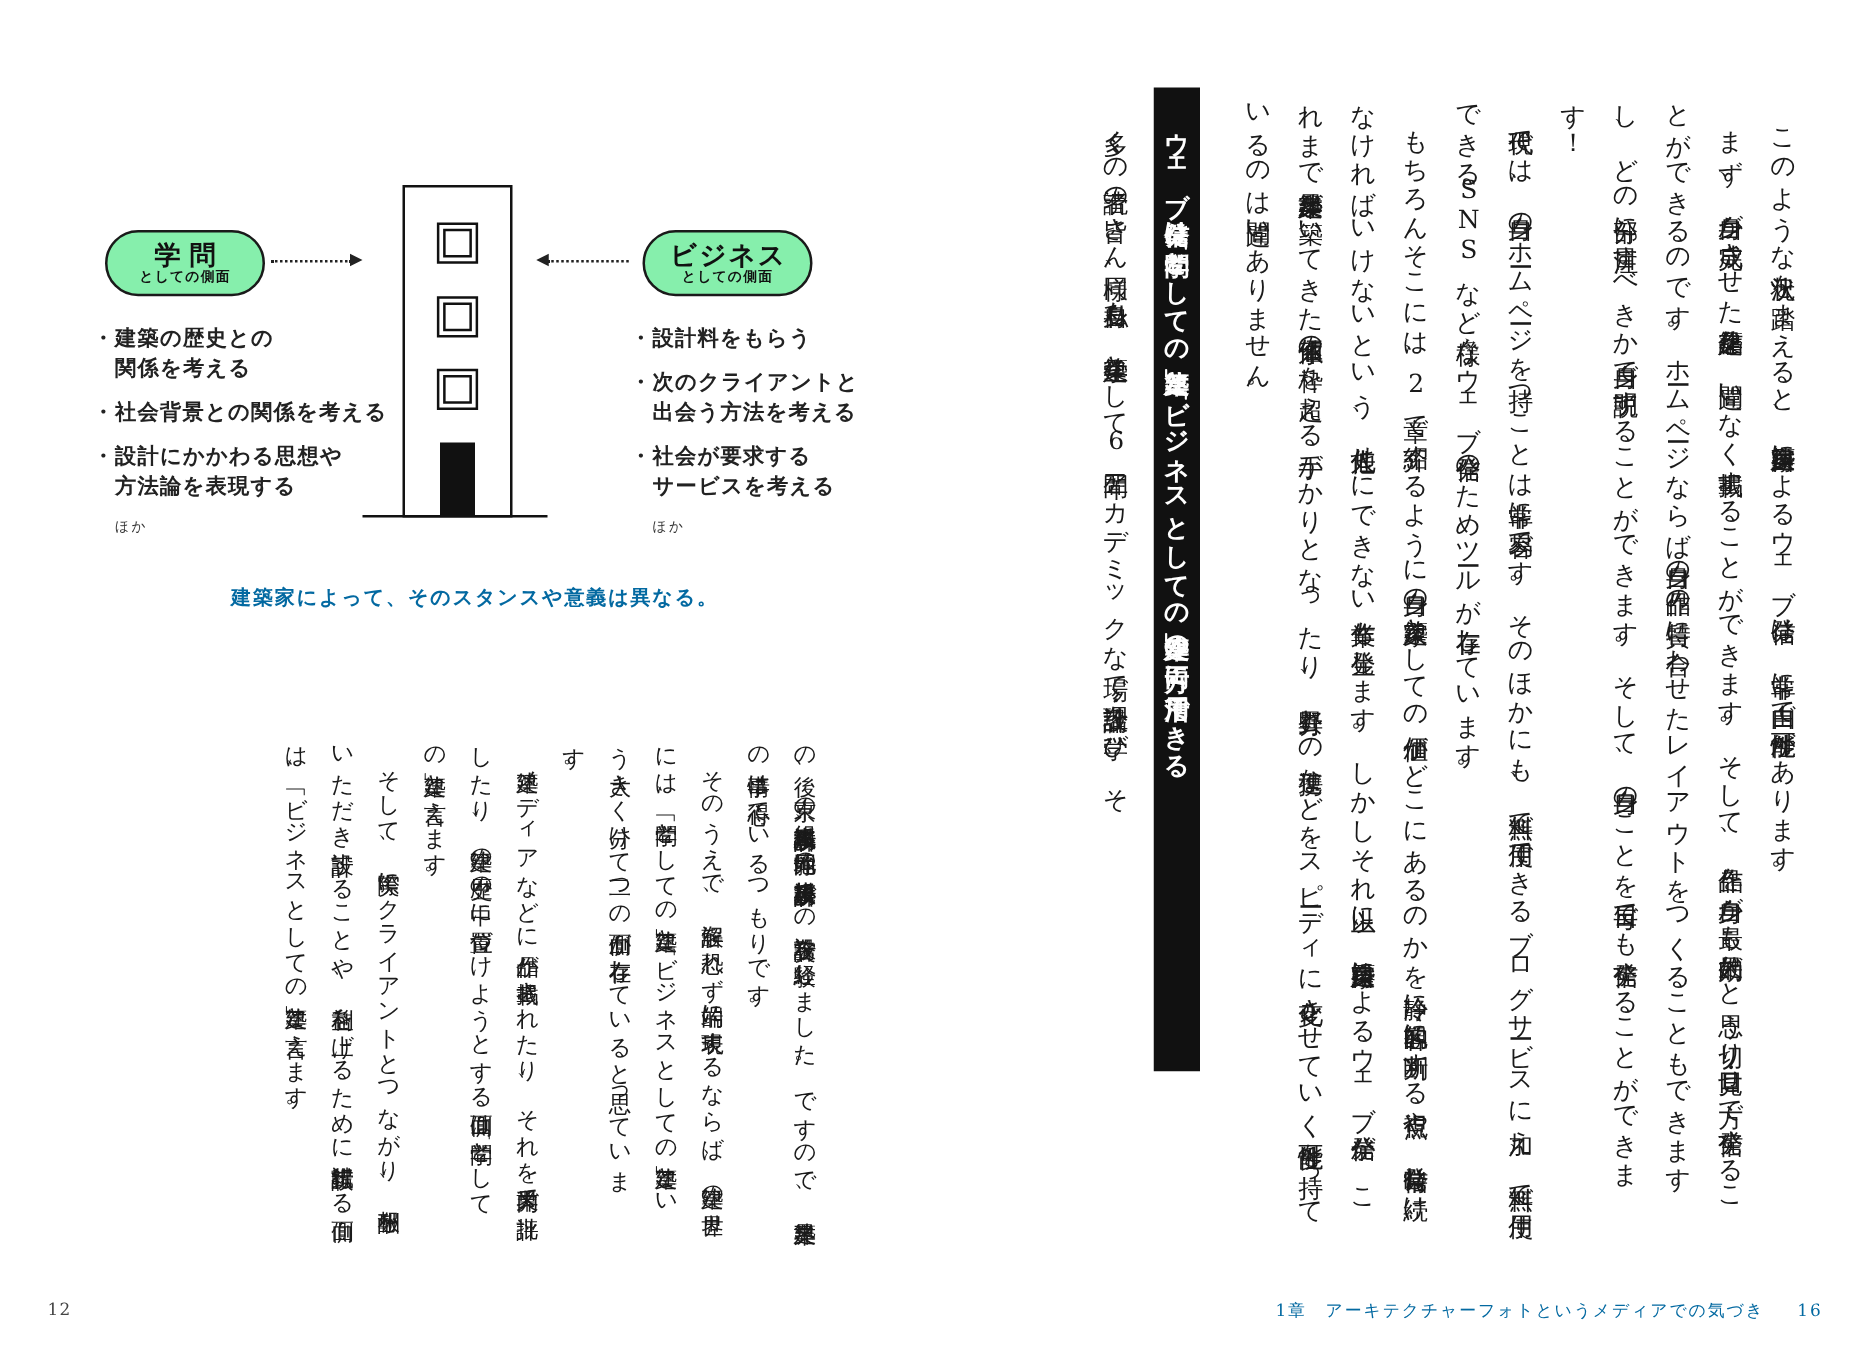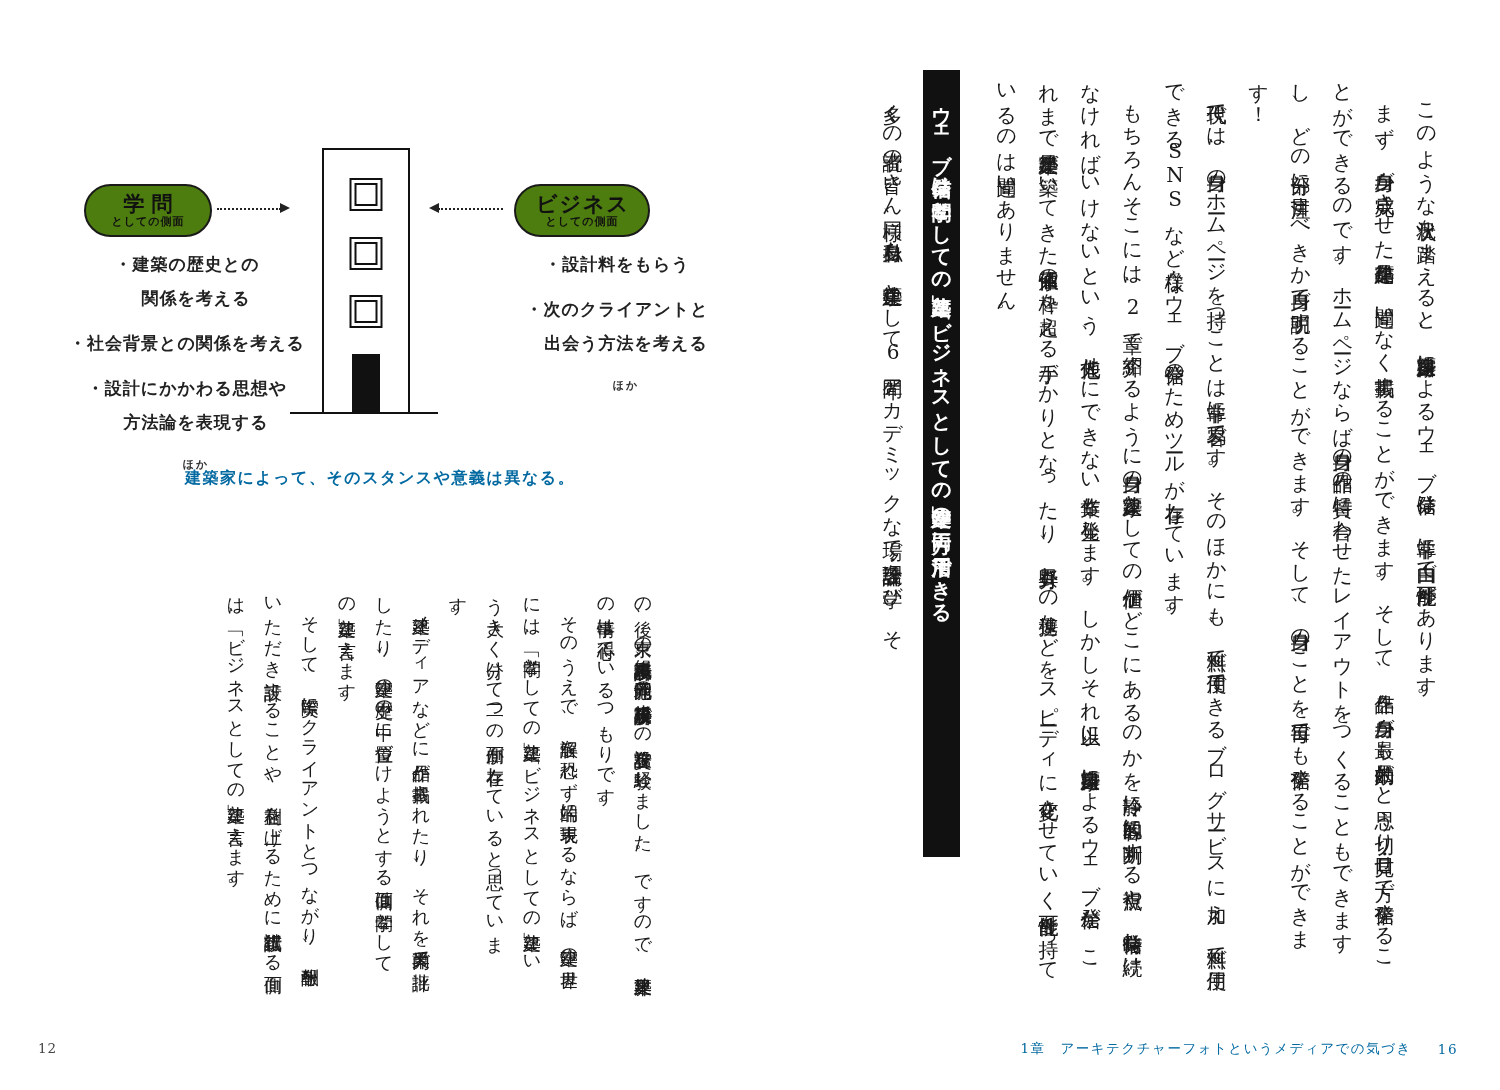--- a/index.html
+++ b/index.html
@@ -58,45 +58,45 @@
   .w1{top:28px}.w2{top:87px}.w3{top:145px}
   .win-in{width:100%;height:100%;border:2px solid #111;box-sizing:border-box;}
   .door{
     position:absolute;left:50%;transform:translateX(-50%);
     bottom:0;width:28px;height:58px;background:#111;
   }
   .groundline{position:absolute;left:290px;top:411.5px;width:148px;height:2.5px;background:#111;}
 
   .oval{
     position:absolute;height:53px;border:2.5px solid #1a1a1a;border-radius:29px;
-    box-sizing:border-box;background:#4d7c0f;
+    box-sizing:border-box;background:#86efac;
     display:flex;flex-direction:column;align-items:center;justify-content:center;
   }
   .oval-academic{left:84px;top:184px;width:128px;}
   .oval-business{left:514px;top:184px;width:136px;}
   .oval-label{font-size:21px;font-weight:700;line-height:22px;color:#111;}
   .oval-academic .oval-label{letter-spacing:7px;text-indent:7px;}
   .oval-business .oval-label{letter-spacing:2px;text-indent:2px;text-align:right;}
   .oval-sub{font-size:11px;font-weight:600;letter-spacing:1px;color:#111;line-height:13px;}
 
   .dotarrow{position:absolute;height:0;border-top:2.5px dotted #222;}
   .arrow-academic{left:217px;top:208px;width:64px;}
   .arrow-business{left:438px;top:208px;width:65px;}
   .head{position:absolute;width:0;height:0;top:-7px;border:5.5px solid transparent;}
   .head-right{right:-9px;border-right:0;border-left:10px solid #222;}
   .head-left{left:-9px;border-left:0;border-right:10px solid #222;}
 
   .dlist{
-    position:absolute;list-style:none;margin:0;padding:0;
-    font-size:17px;font-weight:600;line-height:34px;color:#222;letter-spacing:1px;text-align:center;
+    position:absolute;list-style:none;margin:12px;padding:0;
+    font-size:17px;font-weight:600;line-height:24px;color:#222;letter-spacing:1px;
   }
   .list-academic{left:62px;top:247px;width:250px;}
   .list-business{left:492px;top:247px;width:250px;}
   .dlist li{white-space:pre-line;padding-left:18px;text-indent:-18px;margin-bottom:11px;}
-  .dlist li.more{font-size:11px;font-weight:700;text-indent:0;margin-top:-2px;letter-spacing:2px;color:#333;}
+  .dlist li.more{font-size:11px;font-weight:400;text-indent:0;margin-top:-2px;letter-spacing:2px;color:#333;}
 
   .caption{
     position:absolute;left:130px;top:461px;width:500px;text-align:center;
     font-family:"DejaVu Sans","Liberation Sans",sans-serif;
     font-size:16px;font-weight:700;line-height:33px;letter-spacing:1.5px;color:#0369a1;
   }
 
   
   .folio-left{
     position:absolute;left:38px;top:1040px;
@@ -153,20 +153,22 @@
         <li>・社会背景との関係を考える</li>
         <li>・設計にかかわる思想や
 方法論を表現する</li>
         <li class="more">ほか</li>
       </ul>
 
       <ul class="dlist list-business">
         <li>・設計料をもらう</li>
         <li>・次のクライアントと
 出会う方法を考える</li>
+        <li>・社会が要求する
+サービスを考える</li>
         <li class="more">ほか</li>
       </ul>
 
       <div class="caption">
         <div>建築家によって、そのスタンスや意義は異なる。</div>
       </div>
     </div>
 
     <div class="vbody left-body">
       <p class="cont">の後、東京の組織系設計事務所、地元静岡の小規模設計事務所での設計実務を経験しました。ですので、建築業界の事情は心得ているつもりです。</p>

